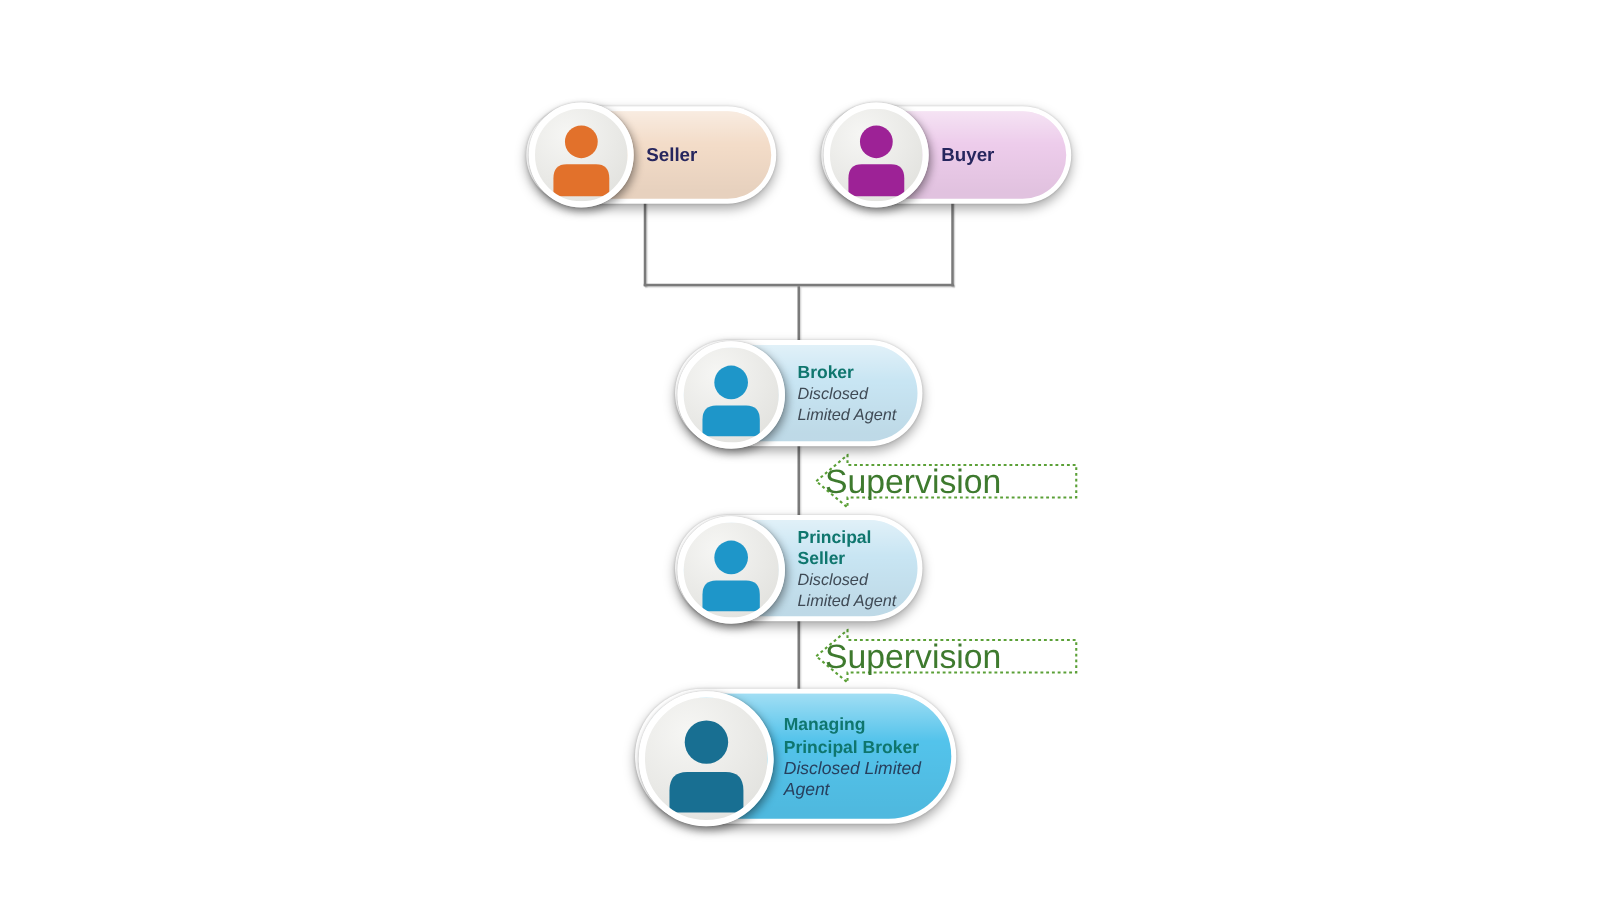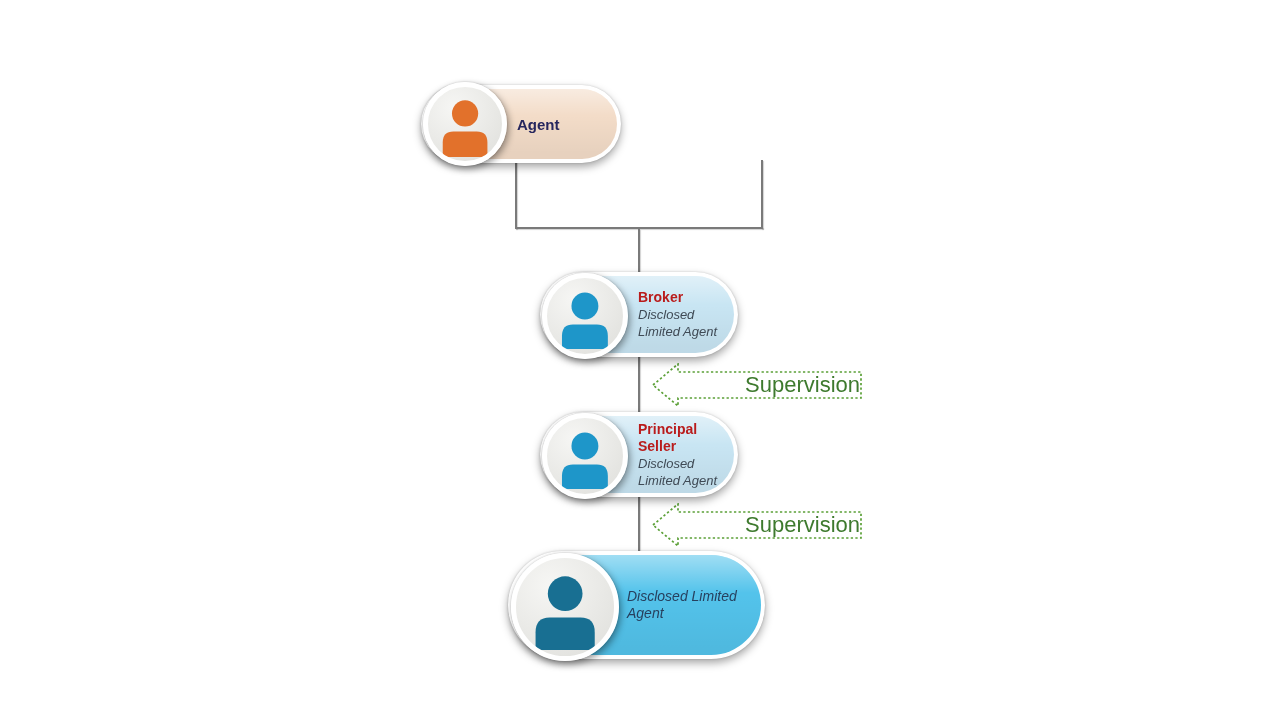--- a/index.html
+++ b/index.html
@@ -34,31 +34,31 @@
     border:5px solid #ffffff;box-sizing:border-box;
     box-shadow:2px 3px 7px rgba(0,0,0,0.40),0 0 2px rgba(0,0,0,0.2);
     overflow:hidden;z-index:2;
   }
   .avatar svg{position:absolute;left:8%;top:10%;width:84%;height:84%;}
   .person{fill:var(--icon,#888);}
   .node-text{
     position:absolute;display:flex;flex-direction:column;justify-content:center;
     top:0;bottom:0;z-index:3;
   }
-  .node-title{font-weight:bold;color:#b91c1c;font-size:14px;line-height:17px;}
+  .node-title{font-weight:bold;color:#0f766e;font-size:14px;line-height:17px;}
   .node-subtitle{color:#3f4a55;font-size:13px;line-height:17px;font-style:italic;}
   .node-subtitle:empty{display:none;}
   .party .node-title{color:#26265e;font-size:15px;}
   .managing .node-title{font-size:14px;line-height:18px;}
   .managing .node-subtitle{color:#27405e;font-size:14px;line-height:17px;}
   
   .sup-arrow{position:absolute;z-index:2;}
   .sup-label{
-    position:absolute;z-index:3;text-align:right;
-    color:#3e7a2e;font-size:22px;line-height:28px;
+    position:absolute;z-index:3;text-align:left;
+    color:#3e7a2e;font-size:27px;line-height:28px;
   }
 </style>
 </head>
 <body>
 
 <div id="canvas">
 
   <div class="connector" style="left:515px;top:160px;width:2px;height:69px;"></div>
   <div class="connector" style="left:761px;top:160px;width:2px;height:69px;"></div>
   <div class="connector" style="left:515px;top:227px;width:248px;height:2px;"></div>
@@ -70,25 +70,40 @@
     <div class="pill">
         <div class="pill-fill"></div>
       </div>
     <div class="avatar" style="left:2px;top:-3px;width:84px;height:84px;">
       <svg viewBox="0 0 64 64">
           <circle class="person" cx="32" cy="20" r="13.5"></circle>
           <path class="person" d="M9 70 V50 Q9 38.5 20 38.5 H44 Q55 38.5 55 50 V70 Z"></path>
         </svg>
     </div>
     <div class="node-text" style="left:96px;width:96px;">
-      <div class="node-title">Agent</div>
+      <div class="node-title">Seller</div>
 
     </div>
   </div>
 
+  <div class="node party" style="left: 657px; top: 85px; width: 200px; height: 78px; --fill: #edcceb; --icon: #9d2296;">
+    <div class="pill">
+        <div class="pill-fill"></div>
+      </div>
+    <div class="avatar" style="left:2px;top:-3px;width:84px;height:84px;">
+      <svg viewBox="0 0 64 64">
+          <circle class="person" cx="32" cy="20" r="13.5"></circle>
+          <path class="person" d="M9 70 V50 Q9 38.5 20 38.5 H44 Q55 38.5 55 50 V70 Z"></path>
+        </svg>
+    </div>
+    <div class="node-text" style="left:96px;width:96px;">
+      <div class="node-title">Buyer</div>
+
+    </div>
+  </div>
 
   <div class="node" style="left: 540px; top: 272px; width: 198px; height: 85px; --fill: #c8e5f3; --icon: #1e96c9;">
     <div class="pill">
         <div class="pill-fill"></div>
       </div>
     <div class="avatar" style="left:2px;top:1px;width:86px;height:86px;">
       <svg viewBox="0 0 64 64">
           <circle class="person" cx="32" cy="20" r="13.5"></circle>
           <path class="person" d="M9 70 V50 Q9 38.5 20 38.5 H44 Q55 38.5 55 50 V70 Z"></path>
         </svg>
@@ -129,17 +144,18 @@
     <div class="pill">
         <div class="pill-fill"></div>
       </div>
     <div class="avatar" style="left:3px;top:2px;width:108px;height:108px;">
       <svg viewBox="0 0 64 64">
           <circle class="person" cx="32" cy="20" r="13.5"></circle>
           <path class="person" d="M9 70 V50 Q9 38.5 20 38.5 H44 Q55 38.5 55 50 V70 Z"></path>
         </svg>
     </div>
     <div class="node-text" style="left:119px;width:128px;">
+      <div class="node-title">Managing Principal Broker</div>
       <div class="node-subtitle">Disclosed Limited Agent</div>
     </div>
   </div>
 
 </div>
 
 </body></html>

